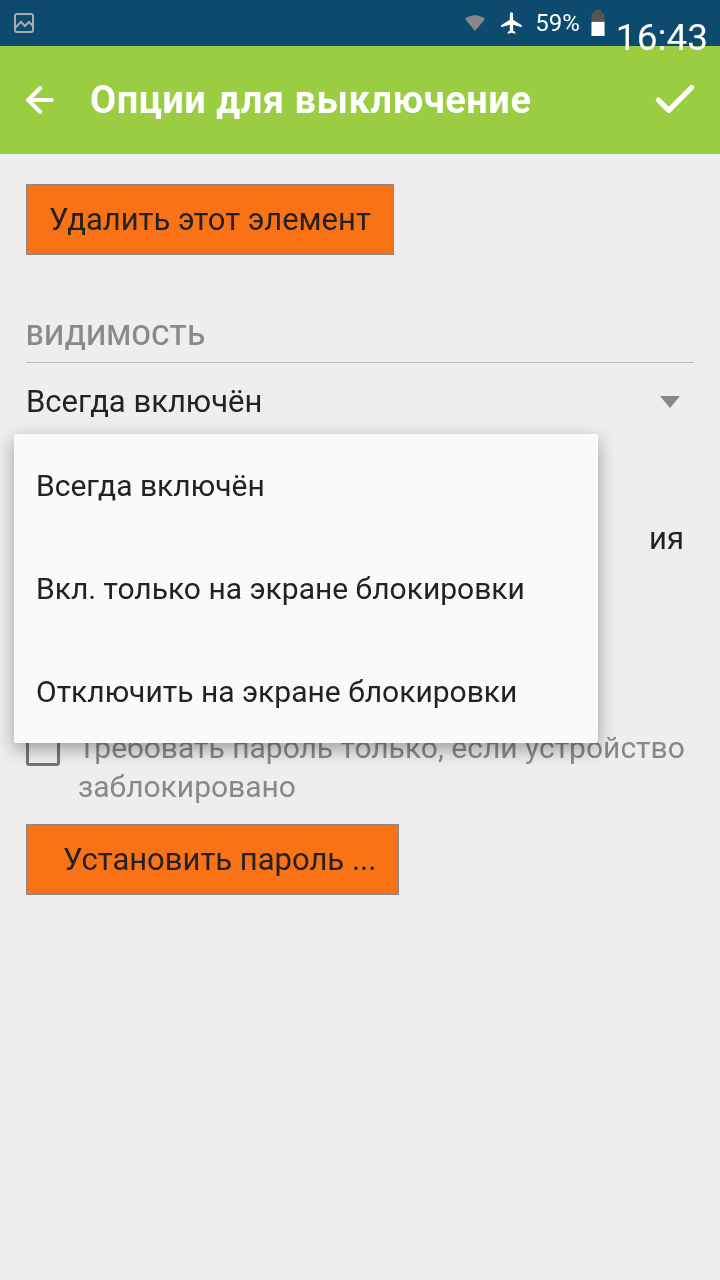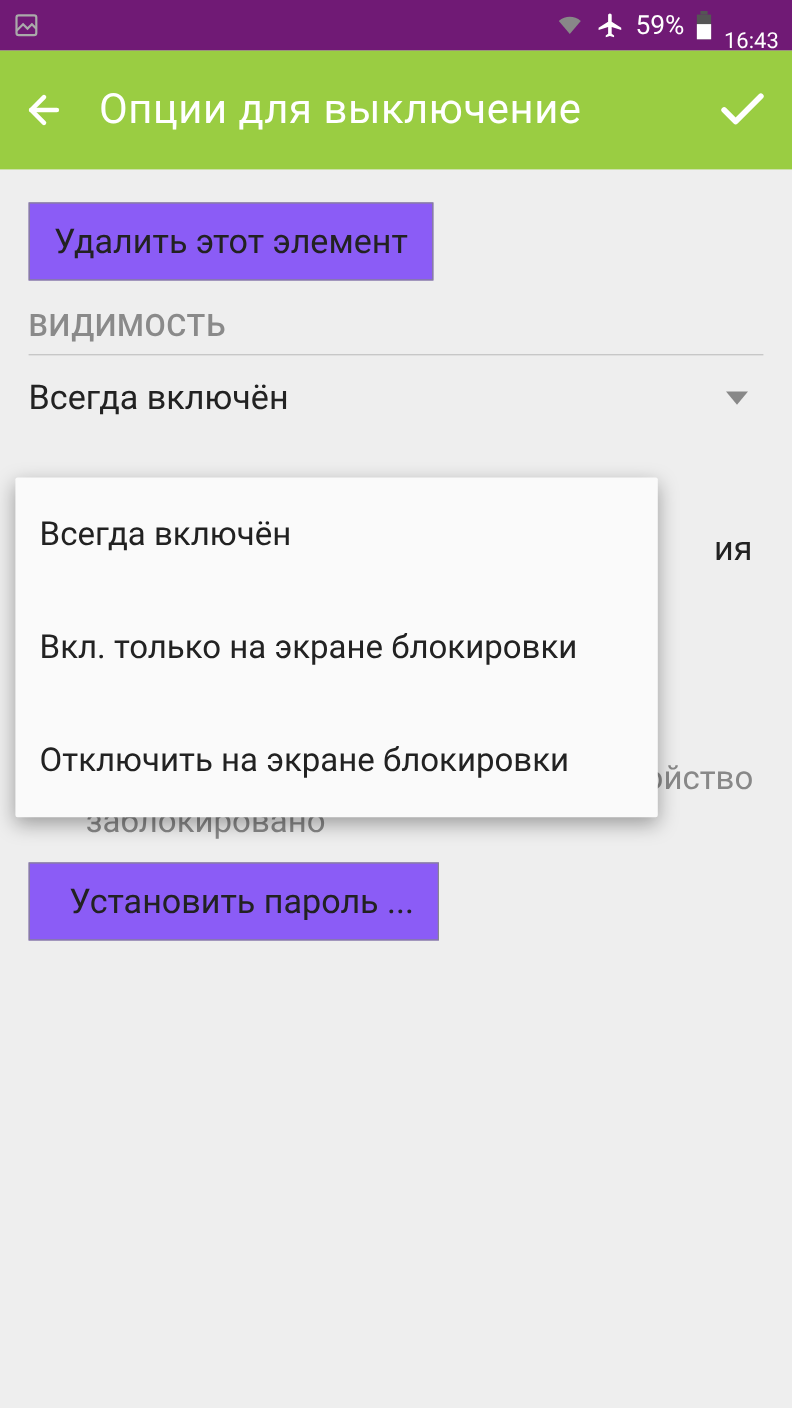--- a/index.html
+++ b/index.html
@@ -6,58 +6,58 @@
     body {
       width: 720px;
       height: 1280px;
       background: #eeeeee;
       font-family: Roboto, Arial, sans-serif;
       overflow: hidden;
       position: relative;
     }
     .status-bar {
       height: 46px;
-      background: #701a75;
+      background: #0c4a6e;
       color: #fff;
       display: flex;
       align-items: center;
       padding: 0 12px;
       font-size: 24px;
     }
     .status-left { flex: 1; display: flex; align-items: center; gap: 8px; }
     .status-right { display: flex; align-items: center; gap: 10px; }
     .app-bar {
       height: 108px;
       background: #9acd42;
       display: flex;
       align-items: center;
       padding: 0 20px;
       color: #fff;
     }
     .app-bar-title {
       flex: 1;
       font-size: 38px;
-      font-weight: 400;
+      font-weight: 700;
       margin-left: 30px;
       letter-spacing: 0.5px;
     }
     .content {
       padding: 30px 26px 0 26px;
     }
     .btn {
-      background: #8b5cf6;
+      background: #f97316;
       border: 1px solid #888;
       padding: 16px 22px;
       font-size: 31px;
       color: #222;
       display: inline-block;
       cursor: pointer;
     }
     .section-header {
-      margin-top: 24px;
+      margin-top: 64px;
       color: #8a8a8a;
       font-size: 28px;
       font-weight: 500;
       letter-spacing: 0.5px;
       padding-bottom: 10px;
       border-bottom: 1px solid #bdbdbd;
     }
     .dropdown-row {
       padding: 20px 0;
       display: flex;
@@ -142,21 +142,21 @@
         </svg>
     </span>
     <span>59%</span>
     <span>
       <svg class="icon-svg" width="16" height="26" viewBox="0 0 12 24" fill="#fff">
           <rect x="0" y="3" width="12" height="21" fill="#555"></rect>
           <rect x="0" y="11" width="12" height="13" fill="#fff"></rect>
           <rect x="3" y="0" width="6" height="3" fill="#555"></rect>
         </svg>
     </span>
-    <span style="font-size:20px;margin-top:28px;">16:43</span>
+    <span style="font-size:37px;margin-top:28px;">16:43</span>
   </div>
 </div>
 
 <div class="app-bar">
   <span>
     <svg class="icon-svg" width="40" height="40" viewBox="0 0 24 24" fill="none" stroke="#fff" stroke-width="2.5" stroke-linecap="round" stroke-linejoin="round">
         <path d="M19 12H5"></path>
         <path d="M12 19l-7-7 7-7"></path>
       </svg>
   </span>

